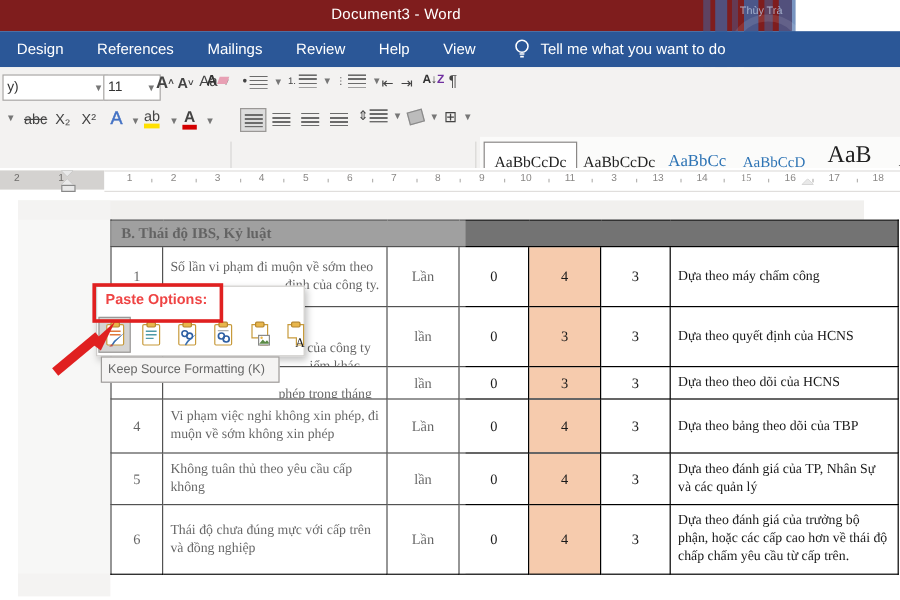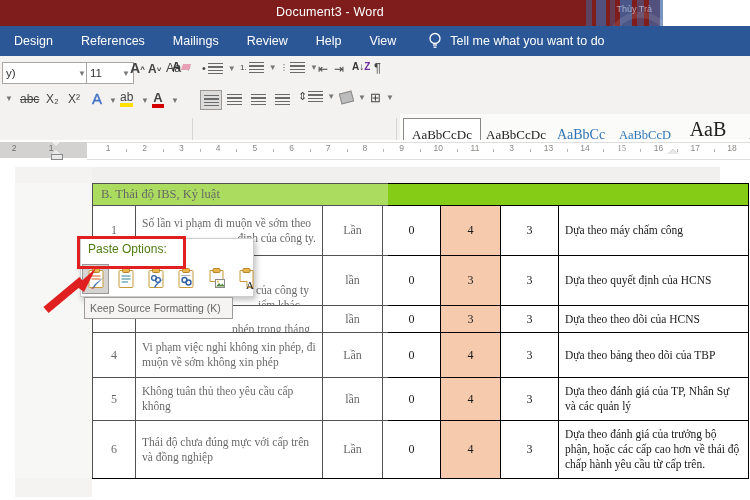--- a/index.html
+++ b/index.html
@@ -50,34 +50,34 @@
   .tri-outline{filter:drop-shadow(0 0 .5px #888);}
   .rindent{left:668px;top:9px;}
 
   
   .docarea{left:0;top:160px;width:750px;height:340px;background:#fff;}
   .preheader-band{left:15px;top:7px;width:705px;height:16px;background:#f1f0ee;}
   .left-band{left:15px;top:7px;width:77px;height:330px;background:#f4f3f2;}
   .doc-table{position:absolute;left:92px;top:23px;border-collapse:collapse;table-layout:fixed;
              font-family:"Liberation Serif",serif;color:#1a1a1a;}
   .doc-table td{border:1px solid #000;vertical-align:middle;padding:0;overflow:hidden;}
-  .hdr td{background:#84cc16;font-weight:normal;font-size:12.5px;padding:2px 8px;}
+  .hdr td{background:#737373;font-weight:bold;font-size:12.5px;padding:2px 8px;}
   .cnum{text-align:center;font-size:12px;}
   .cdesc{font-size:11.5px;line-height:1.28;padding:2px 6px !important;}
   .cunit,.cval{text-align:center;font-size:12px;}
   .corange{background:#f6cbad;}
   .cbasis{font-size:11.5px;line-height:1.28;padding:2px 6px !important;}
   .fade{position:absolute;left:0px;top:23px;width:388px;height:295px;background:rgba(255,255,255,.32);pointer-events:none;z-index:3;}
   .relcell{position:relative;height:100%;}
   .frag{position:absolute;font-size:11.5px;white-space:nowrap;}
 
   
   .popup{left:80px;top:238px;width:172px;height:57px;background:#fff;border:1px solid #cfcdcb;
          box-shadow:2px 3px 6px rgba(0,0,0,.25);z-index:5;}
-  .popup-label{left:88px;top:242px;font-size:12px;font-weight:normal;color:#4d7c0f;z-index:6;}
+  .popup-label{left:88px;top:242px;font-size:12px;font-weight:bold;color:#ef4444;z-index:6;}
   .redrect{left:77px;top:236px;width:103px;height:27px;border:3px solid #e02020;z-index:7;}
   .pasteicons{left:82px;top:264px;display:flex;gap:3px;z-index:6;}
   .picon{width:25px;height:28px;display:flex;align-items:center;justify-content:center;border:1px solid transparent;}
   .picon.sel{background:#d5d4d3;border:1px solid #9a9896;}
   .tooltip{left:84px;top:297px;width:142px;height:20px;background:#f5f4f3;border:1px solid #9e9c9a;
            color:#666;font-size:10.5px;display:flex;align-items:center;padding-left:5px;z-index:8;white-space:nowrap;}
   .arrow{left:38px;top:264px;z-index:9;}
 </style>
 </head>
 <body>
@@ -362,21 +362,21 @@
         <td class="cval">3</td>
         <td class="cbasis">Dựa theo đánh giá của TP, Nhân Sự và các quản lý</td>
       </tr>
       <tr style="height:58px;">
         <td class="cnum">6</td>
         <td class="cdesc">Thái độ chưa đúng mực với cấp trên và đồng nghiệp</td>
         <td class="cunit">Lần</td>
         <td class="cval">0</td>
         <td class="cval corange">4</td>
         <td class="cval">3</td>
-        <td class="cbasis">Dựa theo đánh giá của trưởng bộ phận, hoặc các cấp cao hơn về thái độ chấp hành yêu cầu từ cấp trên.</td>
+        <td class="cbasis">Dựa theo đánh giá của trưởng bộ phận, hoặc các cấp cao hơn về thái độ chấp chấm yêu cầu từ cấp trên.</td>
       </tr>
     </tbody>
       </table>
     <div class="fade"></div>
   </div>
 
   <div class="abs popup"></div>
   <div class="abs popup-label">Paste Options:</div>
   <div class="abs redrect"></div>
 

